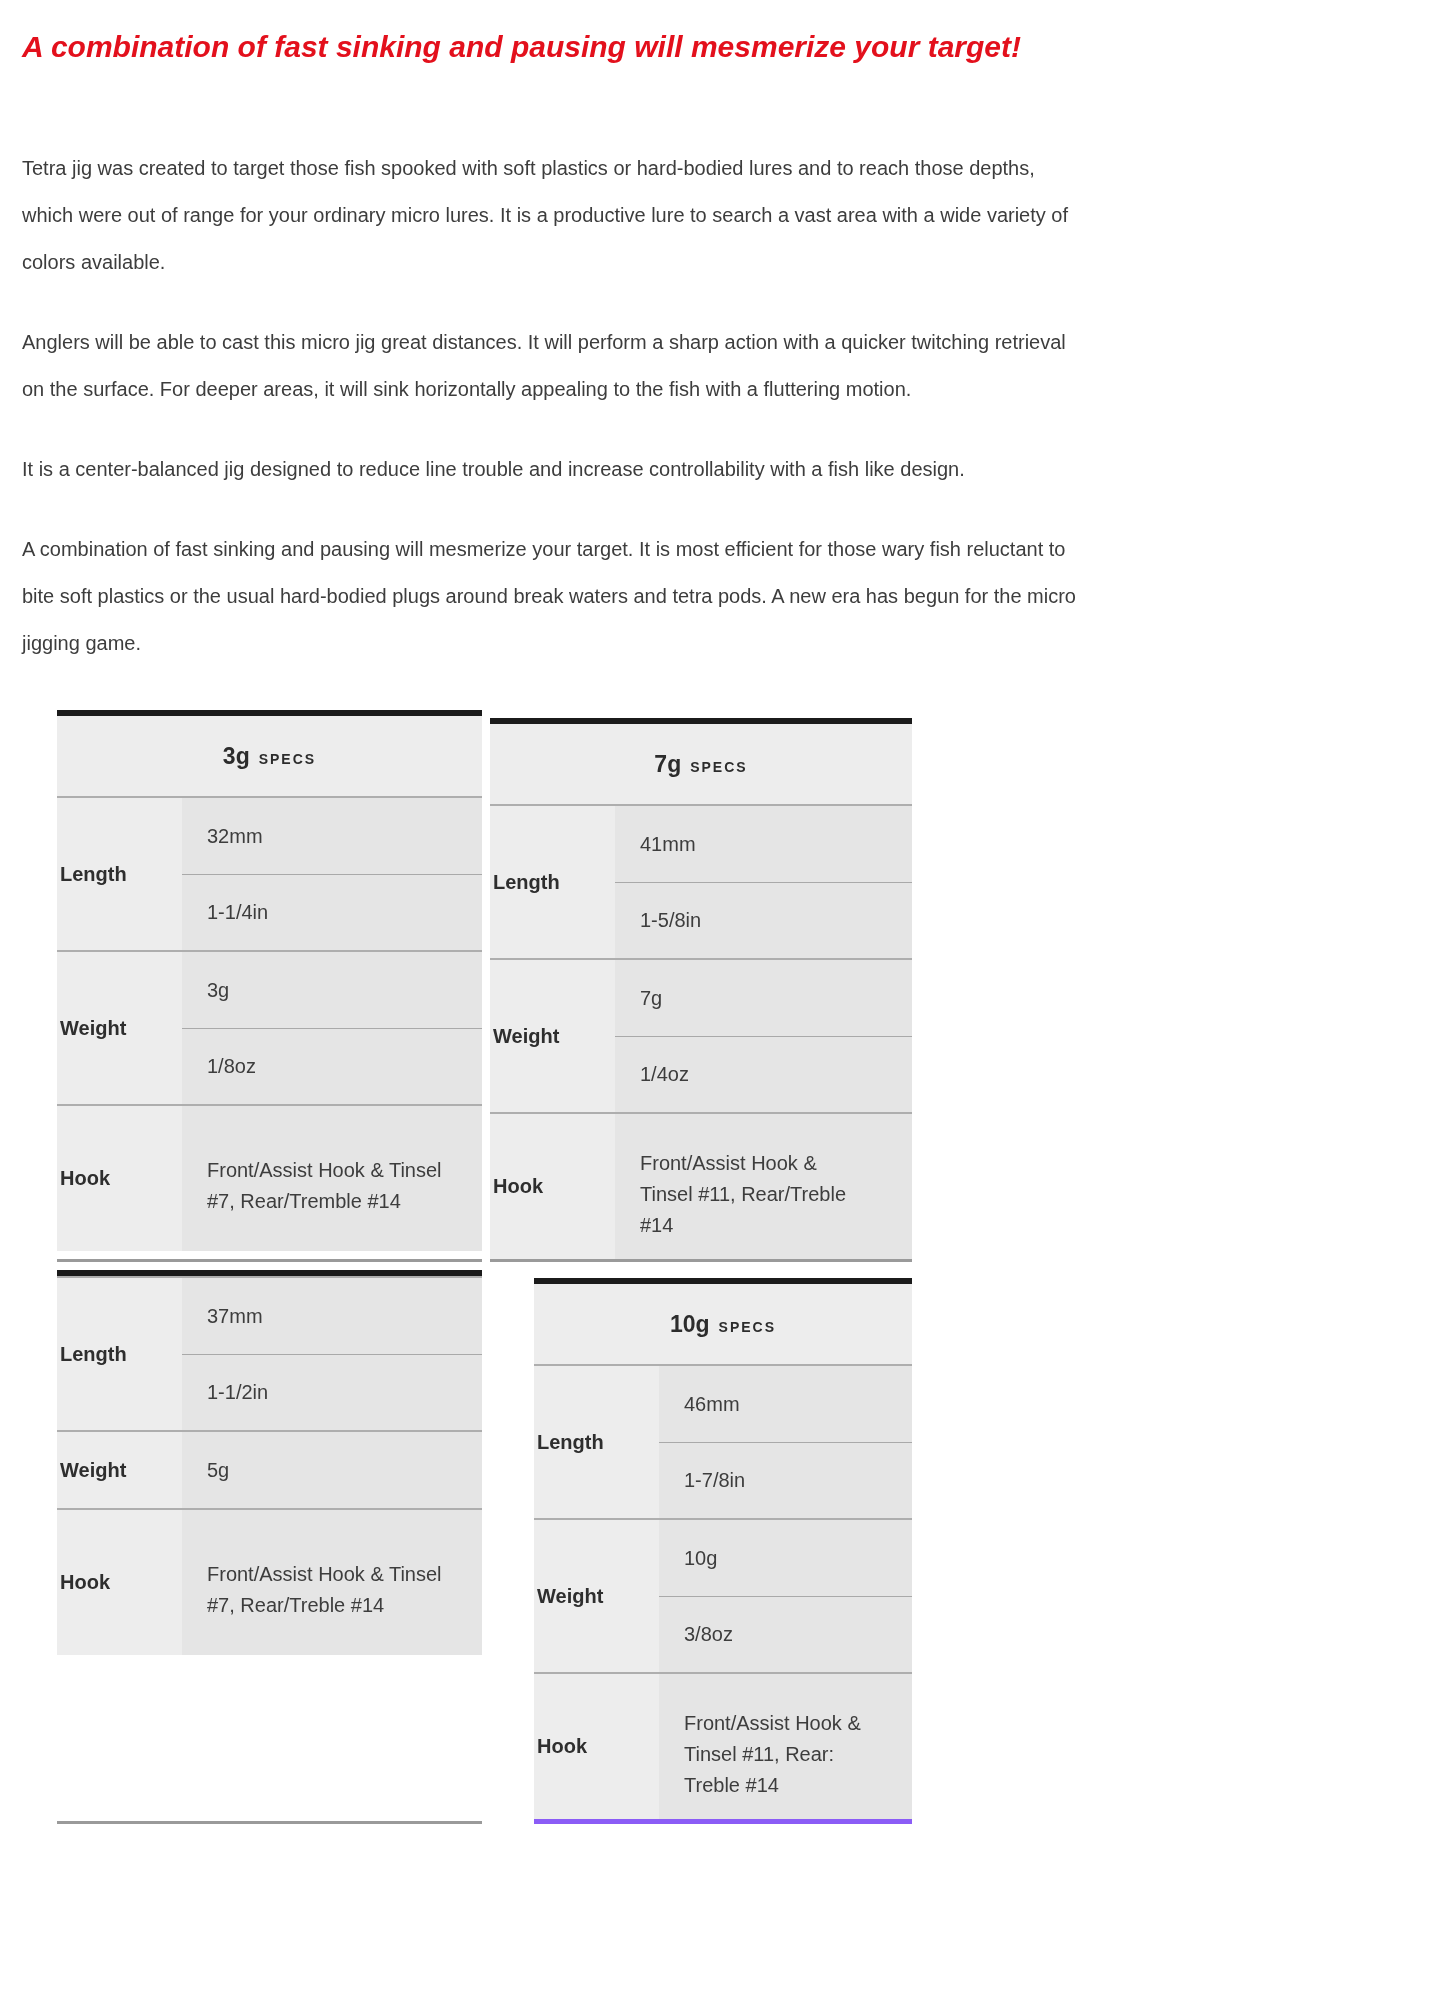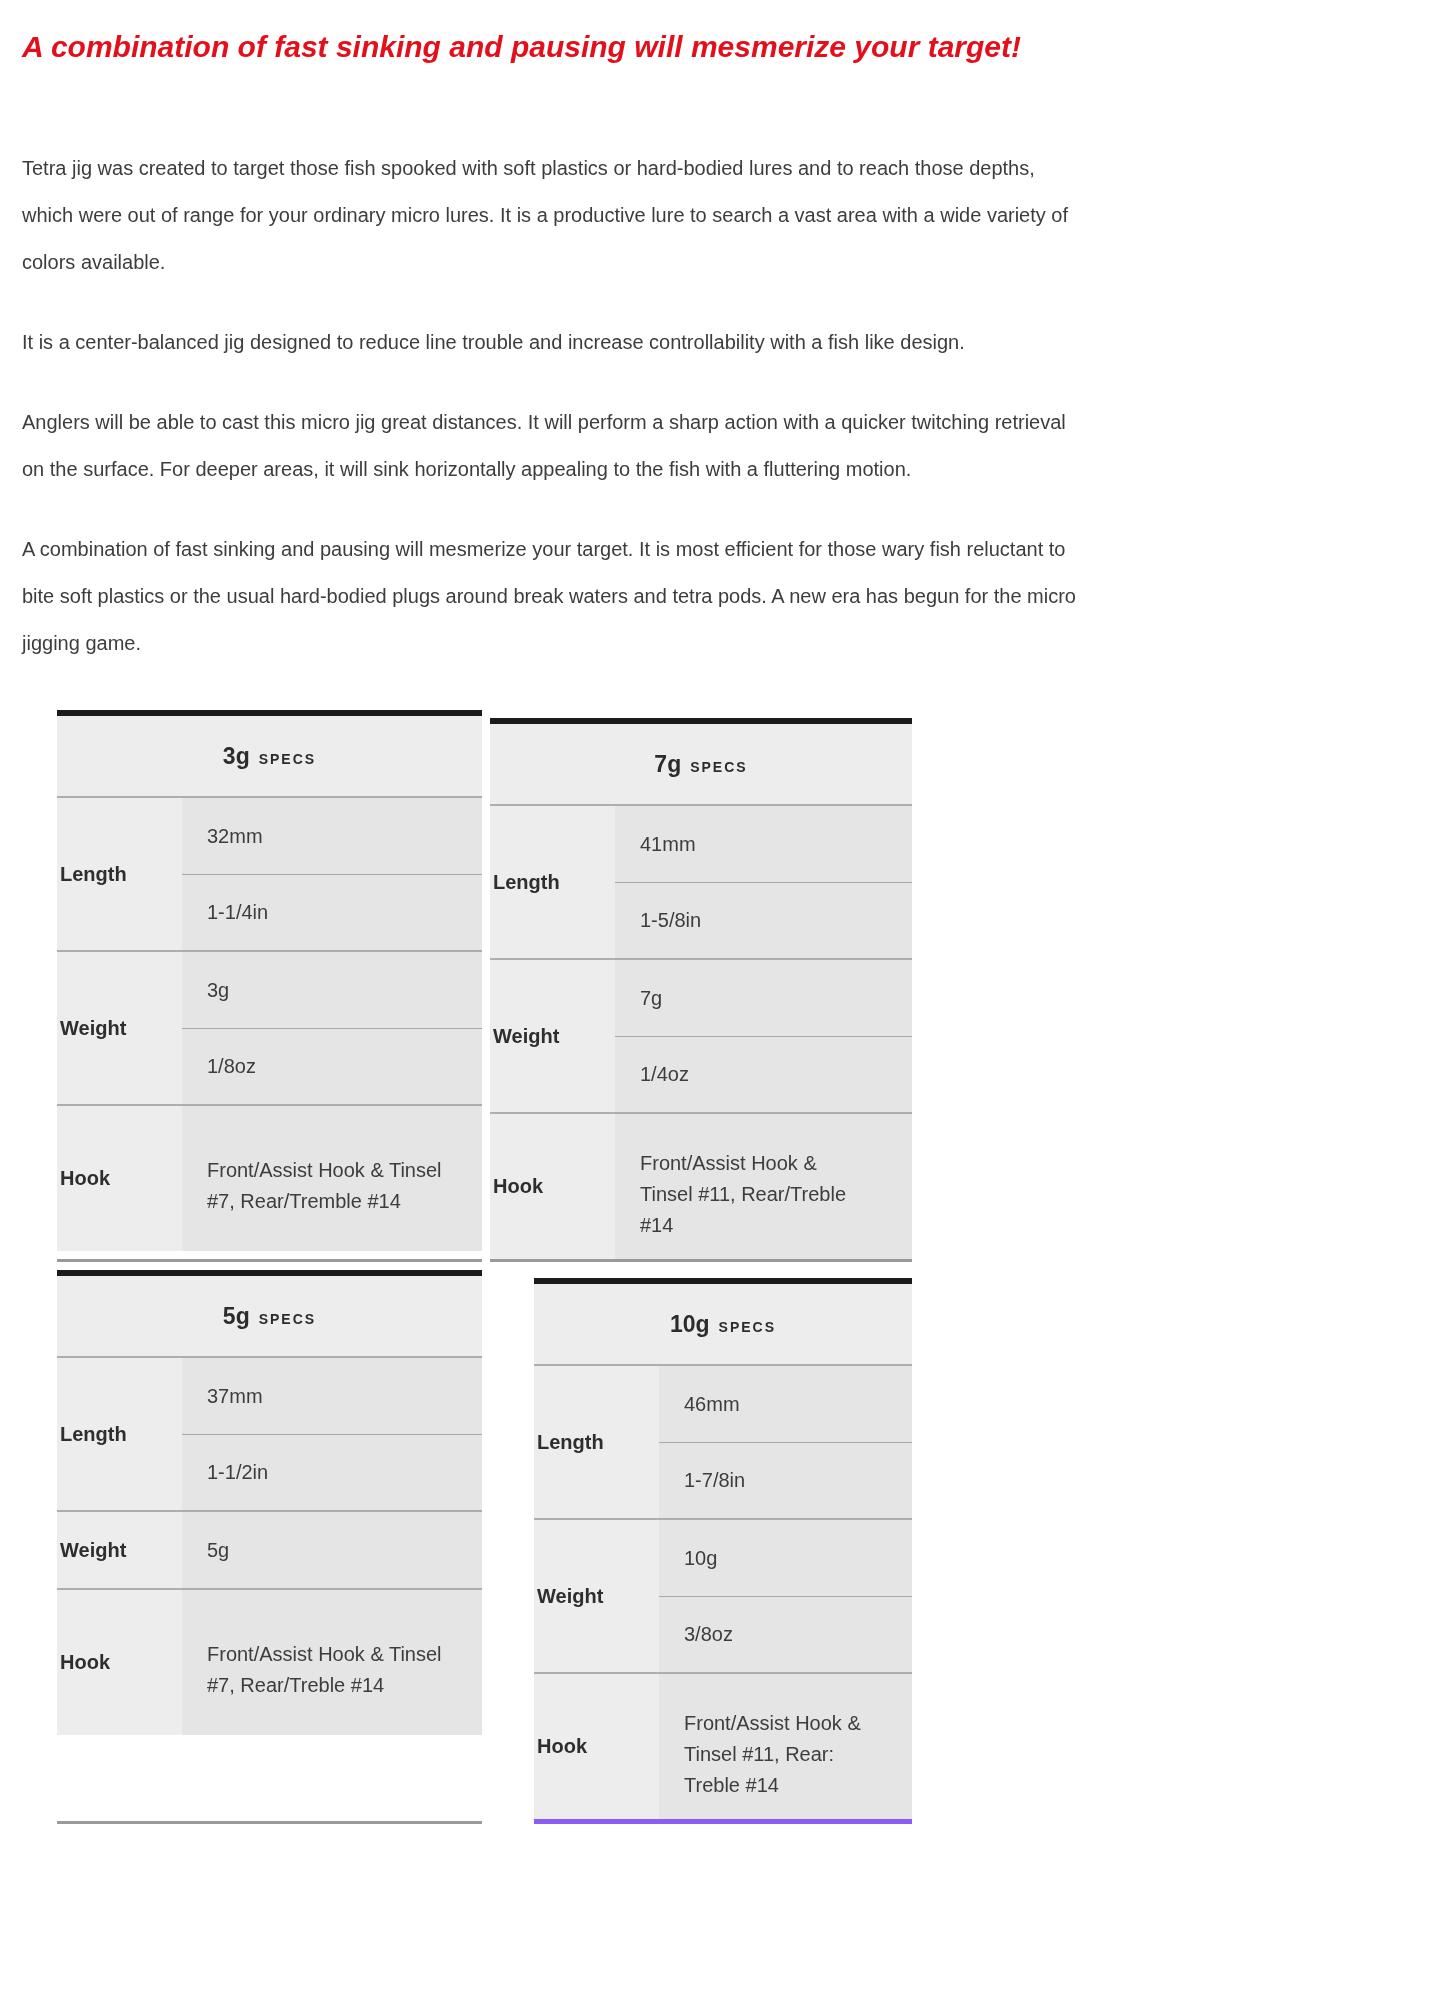--- a/index.html
+++ b/index.html
@@ -84,22 +84,22 @@
   }
 </style>
 </head>
 <body>
 
 <main class="page">
 
   <h1 class="headline">A combination of fast sinking and pausing will mesmerize your target!</h1>
 
   <p class="para first">Tetra jig was created to target those fish spooked with soft plastics or hard-bodied lures and to reach those depths, which were out of range for your ordinary micro lures. It is a productive lure to search a vast area with a wide variety of colors available.</p>
+  <p class="para">Anglers will be able to cast this micro jig great distances. It will perform a sharp action with a quicker twitching retrieval on the surface. For deeper areas, it will sink horizontally appealing to the fish with a fluttering motion.</p>
   <p class="para">It is a center-balanced jig designed to reduce line trouble and increase controllability with a fish like design.</p>
-  <p class="para">Anglers will be able to cast this micro jig great distances. It will perform a sharp action with a quicker twitching retrieval on the surface. For deeper areas, it will sink horizontally appealing to the fish with a fluttering motion.</p>
   <p class="para">A combination of fast sinking and pausing will mesmerize your target. It is most efficient for those wary fish reluctant to bite soft plastics or the usual hard-bodied plugs around break waters and tetra pods. A new era has begun for the micro jigging game.</p>
 
   <section class="spec-grid">
 
     <div class="spec-table">
       <div class="spec-header">
         <span class="spec-size">3g</span><span class="spec-word">SPECS</span>
       </div>
       <div class="spec-section">
         <div class="spec-label">Length</div>
@@ -143,23 +143,20 @@
       </div>
       <div class="spec-section">
         <div class="spec-label">Hook</div>
         <div class="spec-values">
           <div class="spec-val hook-val">Front/Assist Hook &amp; Tinsel #11, Rear/Treble #14</div>
         </div>
       </div>
     </div>
 
     <div class="spec-table">
-      <div class="spec-header">
-        <span class="spec-size">5g</span><span class="spec-word">SPECS</span>
-      </div>
       <div class="spec-section">
         <div class="spec-label">Length</div>
         <div class="spec-values">
           <div class="spec-val">37mm</div>
           <div class="spec-val">1-1/2in</div>
         </div>
       </div>
       <div class="spec-section">
         <div class="spec-label">Weight</div>
         <div class="spec-values">

